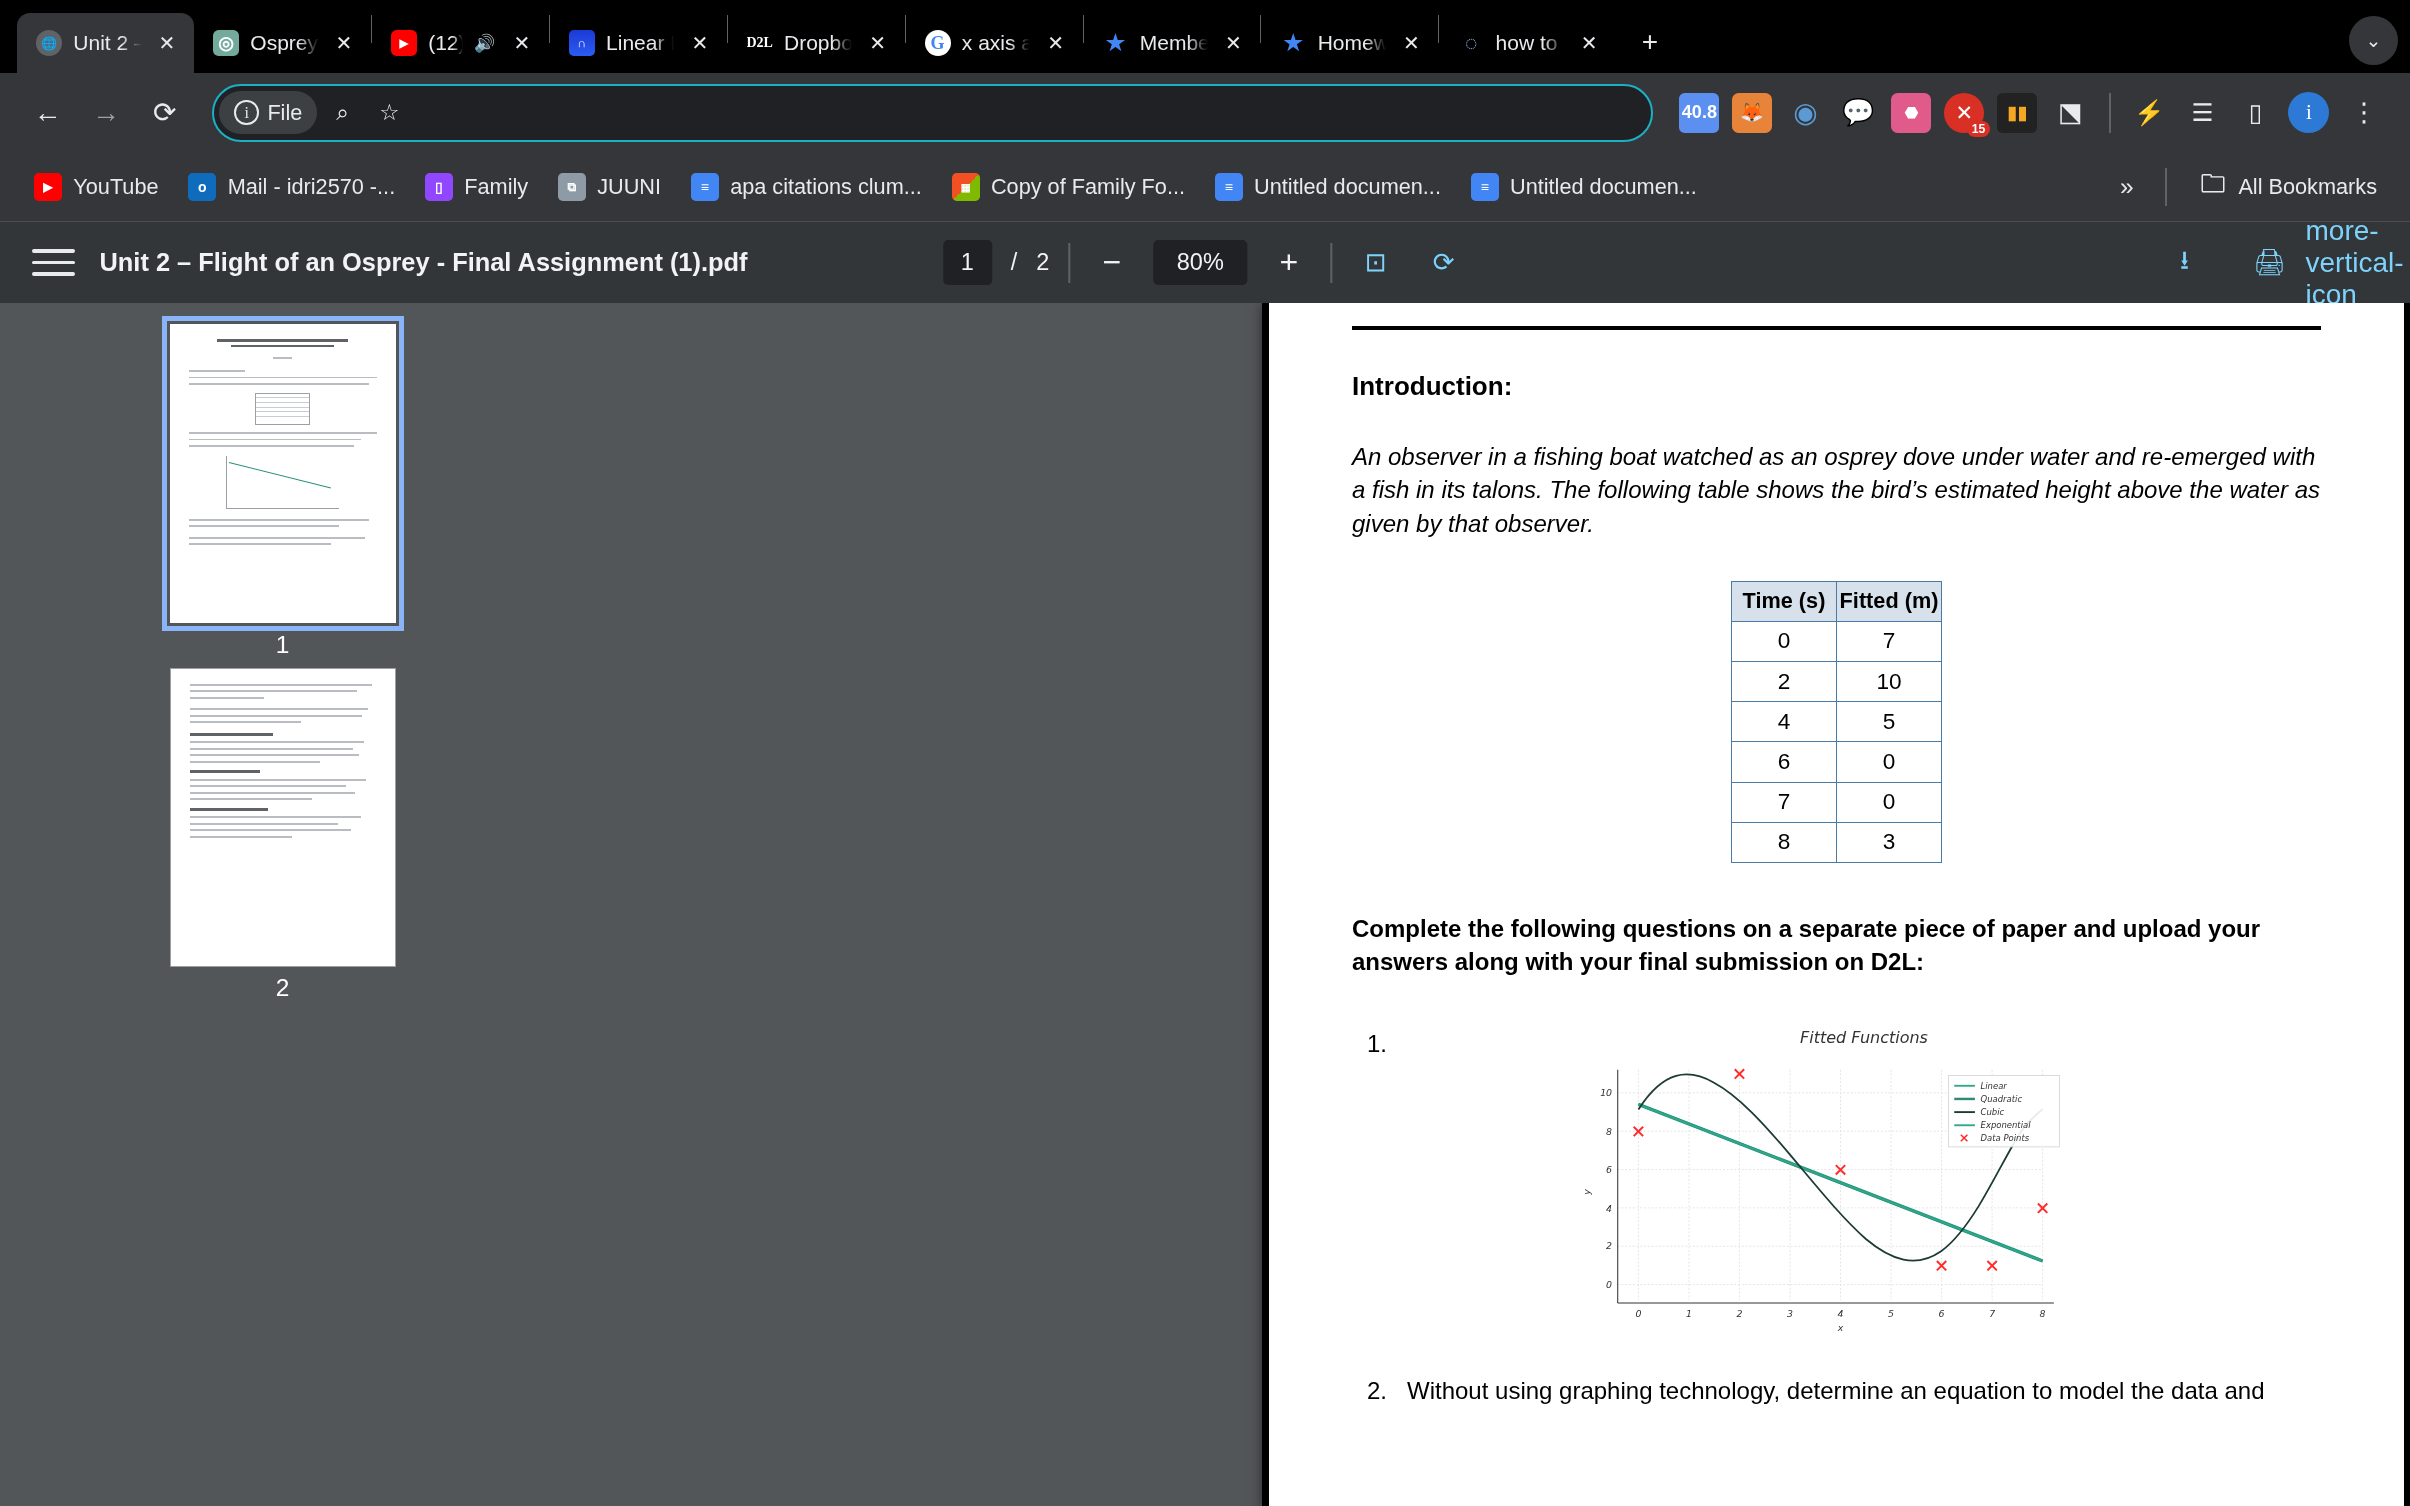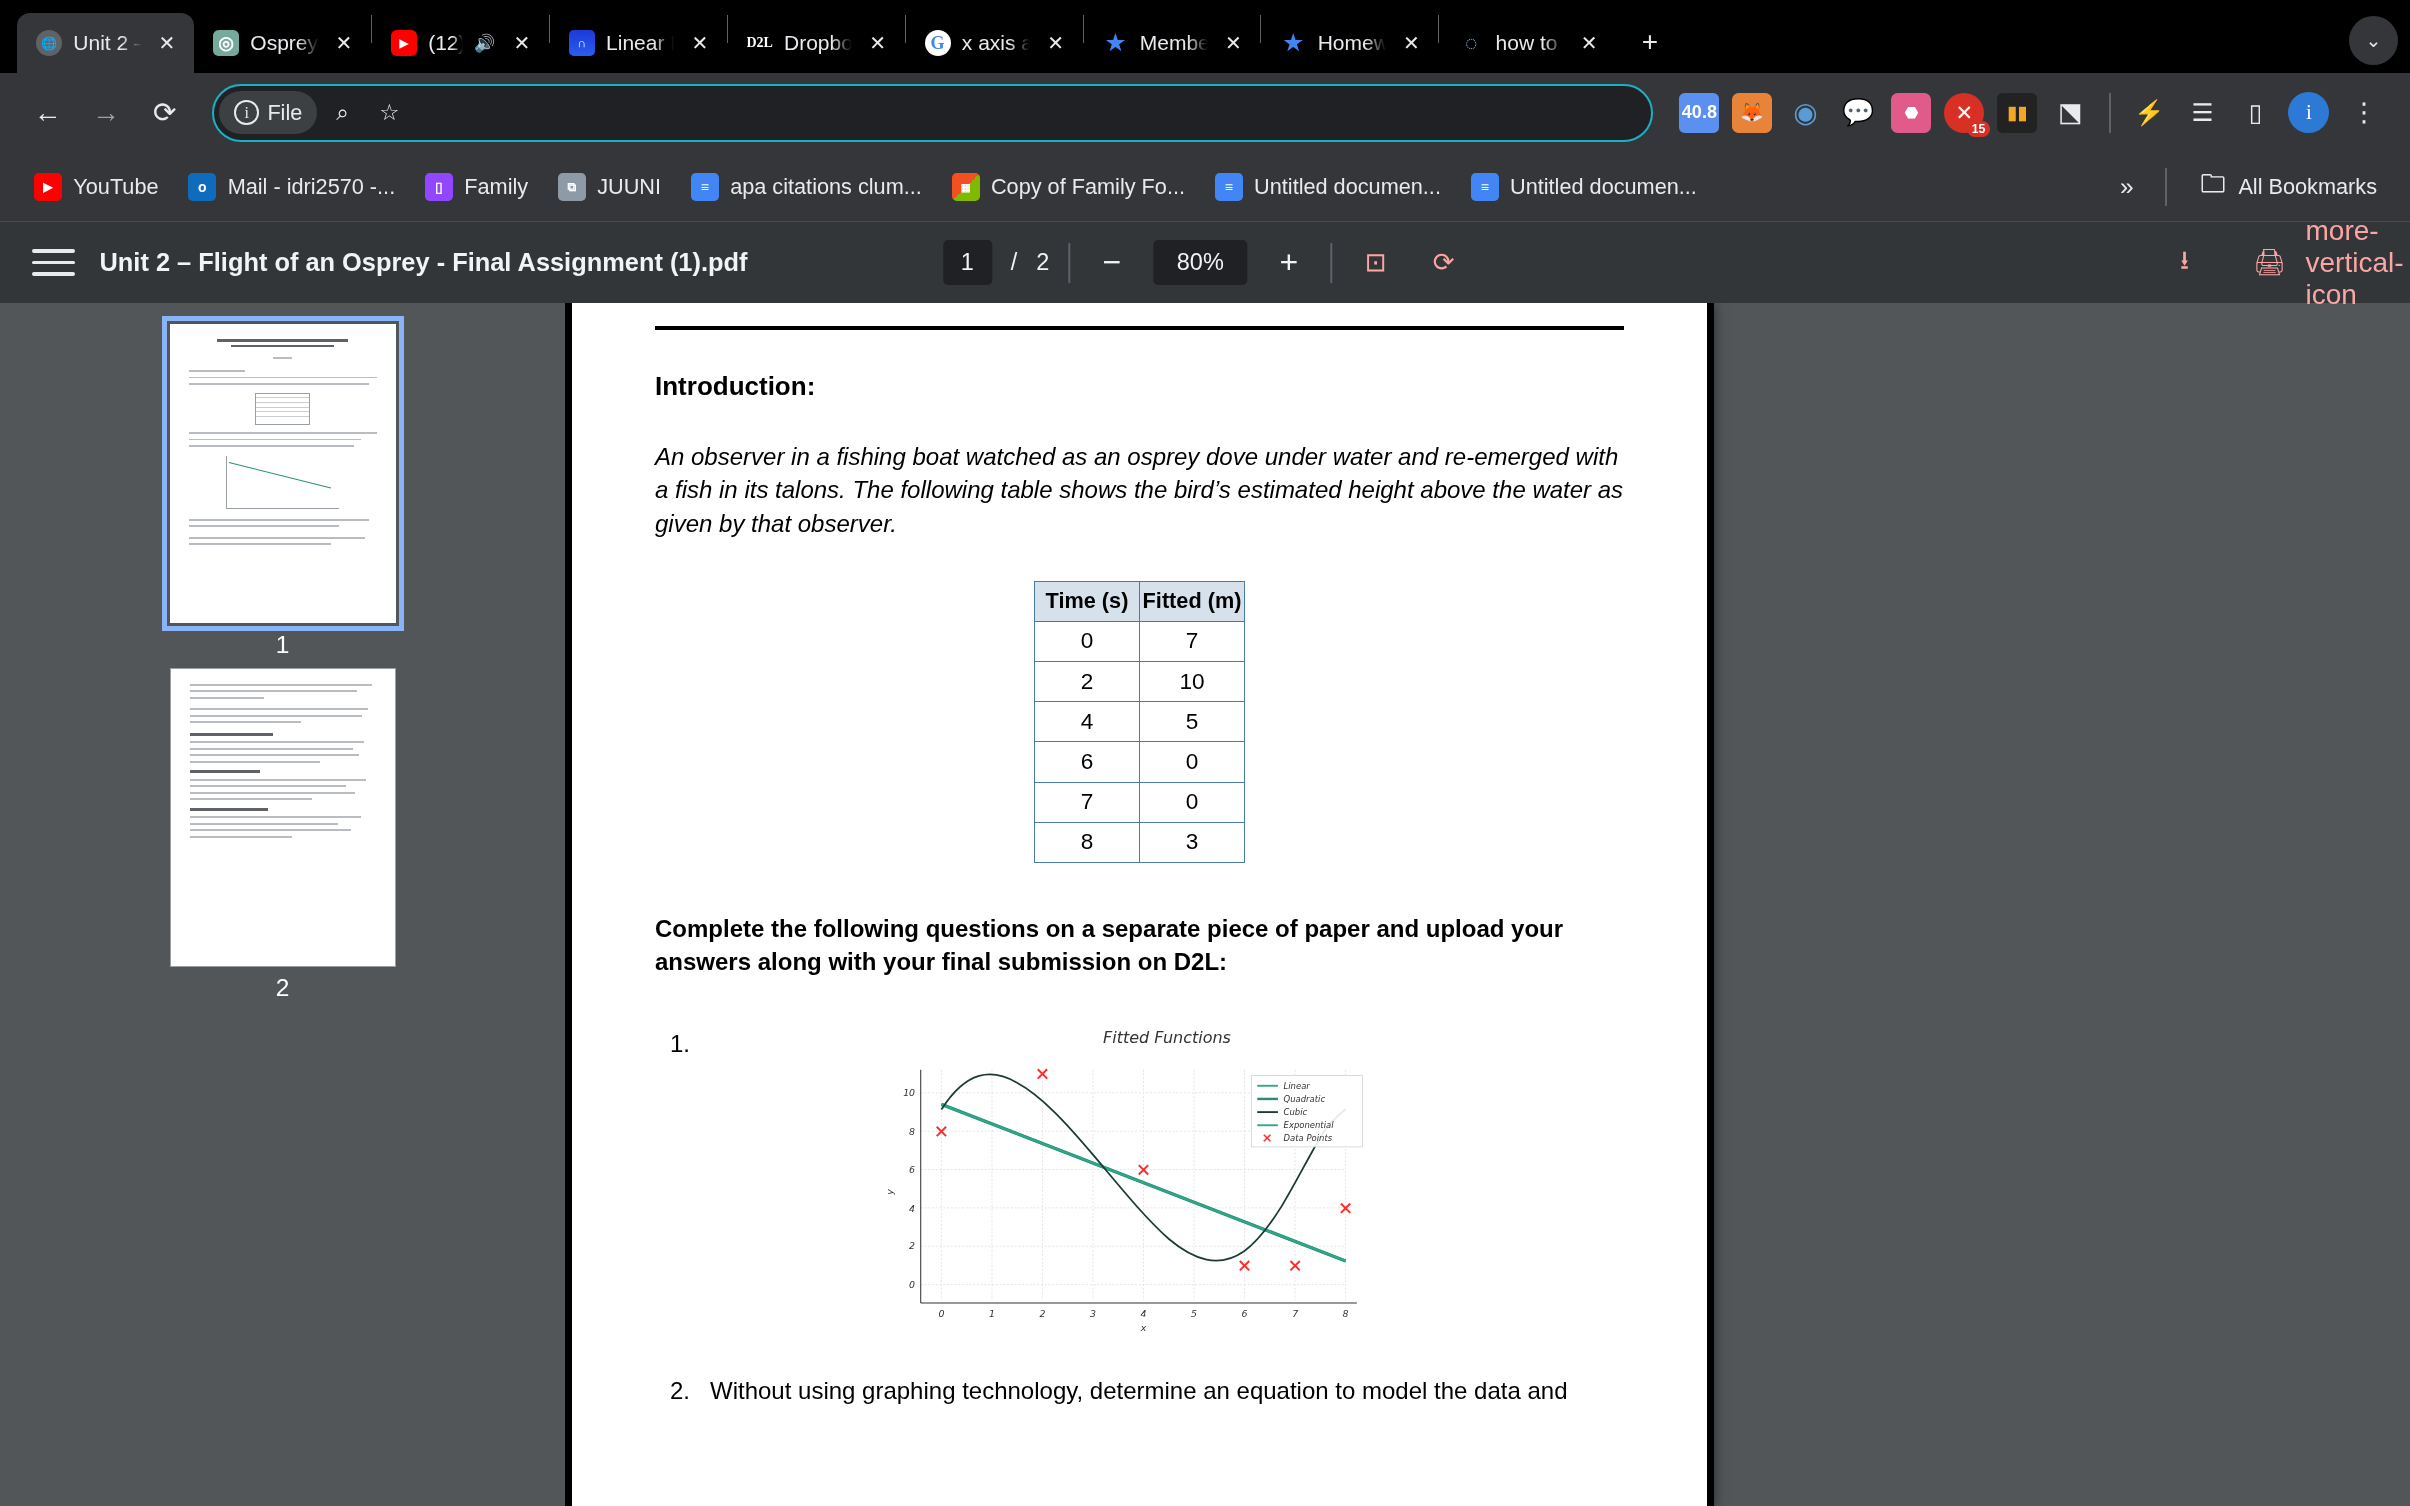--- a/index.html
+++ b/index.html
@@ -104,21 +104,21 @@
      display:flex; align-items:center; gap:19px; }
   .pagebox{ width:49px;height:45px;background:#202124;border-radius:4.7px;color:#f1f3f4;
      font-size:23.5px;display:flex;align-items:center;justify-content:center;}
   .pagetot{ color:#f1f3f4; font-size:23.5px;}
   .tsep{ width:1.9px;height:40px;background:#5f6368;}
   .zbtn{ width:45px;height:45px;display:flex;align-items:center;justify-content:center;
      color:#f1f3f4;font-size:32px;}
   .zval{ min-width:94px;height:45px;background:#202124;border-radius:4.7px;color:#f1f3f4;
      font-size:23.5px;display:flex;align-items:center;justify-content:center;padding:0 13px;}
   .ticon{ width:49px;height:49px;display:flex;align-items:center;justify-content:center;
-     color:#fca5a5;font-size:26px;}
+     color:#7dd3fc;font-size:26px;}
   .pdfright{ margin-left:auto; display:flex; align-items:center; gap:36px;}
 
   
   .viewer{ height:calc(1507px - 73px - 79px - 70px - 81px); display:flex; background:#525659; overflow:hidden;}
   .thumbs{ width:565px; flex:0 0 565px; background:#525659; padding-top:21px;
      display:flex; flex-direction:column; align-items:center; gap:9.4px; overflow:hidden;}
   .thumb-wrap{ display:flex; flex-direction:column; align-items:center; gap:7.5px;}
   .thumb{ width:226px;height:299px; background:#fff; position:relative; overflow:hidden;}
   .thumb.sel{ outline:5.6px solid #8ab4f8; outline-offset:3.8px;}
   .thumb.plain{ border:1.9px solid #9aa0a6;}
@@ -126,21 +126,21 @@
   .mini{ position:absolute; inset:0; padding:15px 19px; }
   .mini .ln{ height:1.9px; background:#b9bcc0; margin-bottom:4.7px; }
   .mini .hd{ height:2.8px; background:#5f6368; margin:0 0 7.5px 0; }
   .mini .tbl{ width:55px;height:32px;border:0.9px solid #9aa0a6;margin:7.5px auto;}
   .mini .tbl div{height:4.7px;border-bottom:0.9px solid #c9ccd0;}
   .mini .chart{ width:113px;height:53px;margin:9.4px auto;border-left:0.9px solid #9aa0a6;
      border-bottom:0.9px solid #9aa0a6; position:relative;}
   .mini .chart:after{content:"";position:absolute;left:1.9px;top:5.6px;width:105px;height:0.9px;
      background:#2a8f78;transform:rotate(14deg);transform-origin:left;}
 
-  .docpane{ flex:1 1 auto; display:flex; justify-content:flex-start; overflow:hidden; position:relative;}
+  .docpane{ flex:1 1 auto; display:flex; justify-content:flex-end; overflow:hidden; position:relative;}
   .page{
     width:1149px; background:#fff; margin-top:0; position:relative;
     box-shadow:0 1.9px 11.3px rgba(0,0,0,.5);
     border-left:7.5px solid #000; border-right:7.5px solid #000;
     padding:0;
   }
   .page-inner{ padding:22.6px 83px 56px 83px; color:#000; }
   .rule{ height:4.7px; background:#000; margin:0 0 41px 0; }
   h2.intro{ font-size:26px; font-weight:bold; margin-bottom:38px; }
   p.story{ font-size:24px; font-style:italic; line-height:1.38; margin-bottom:41px; }

